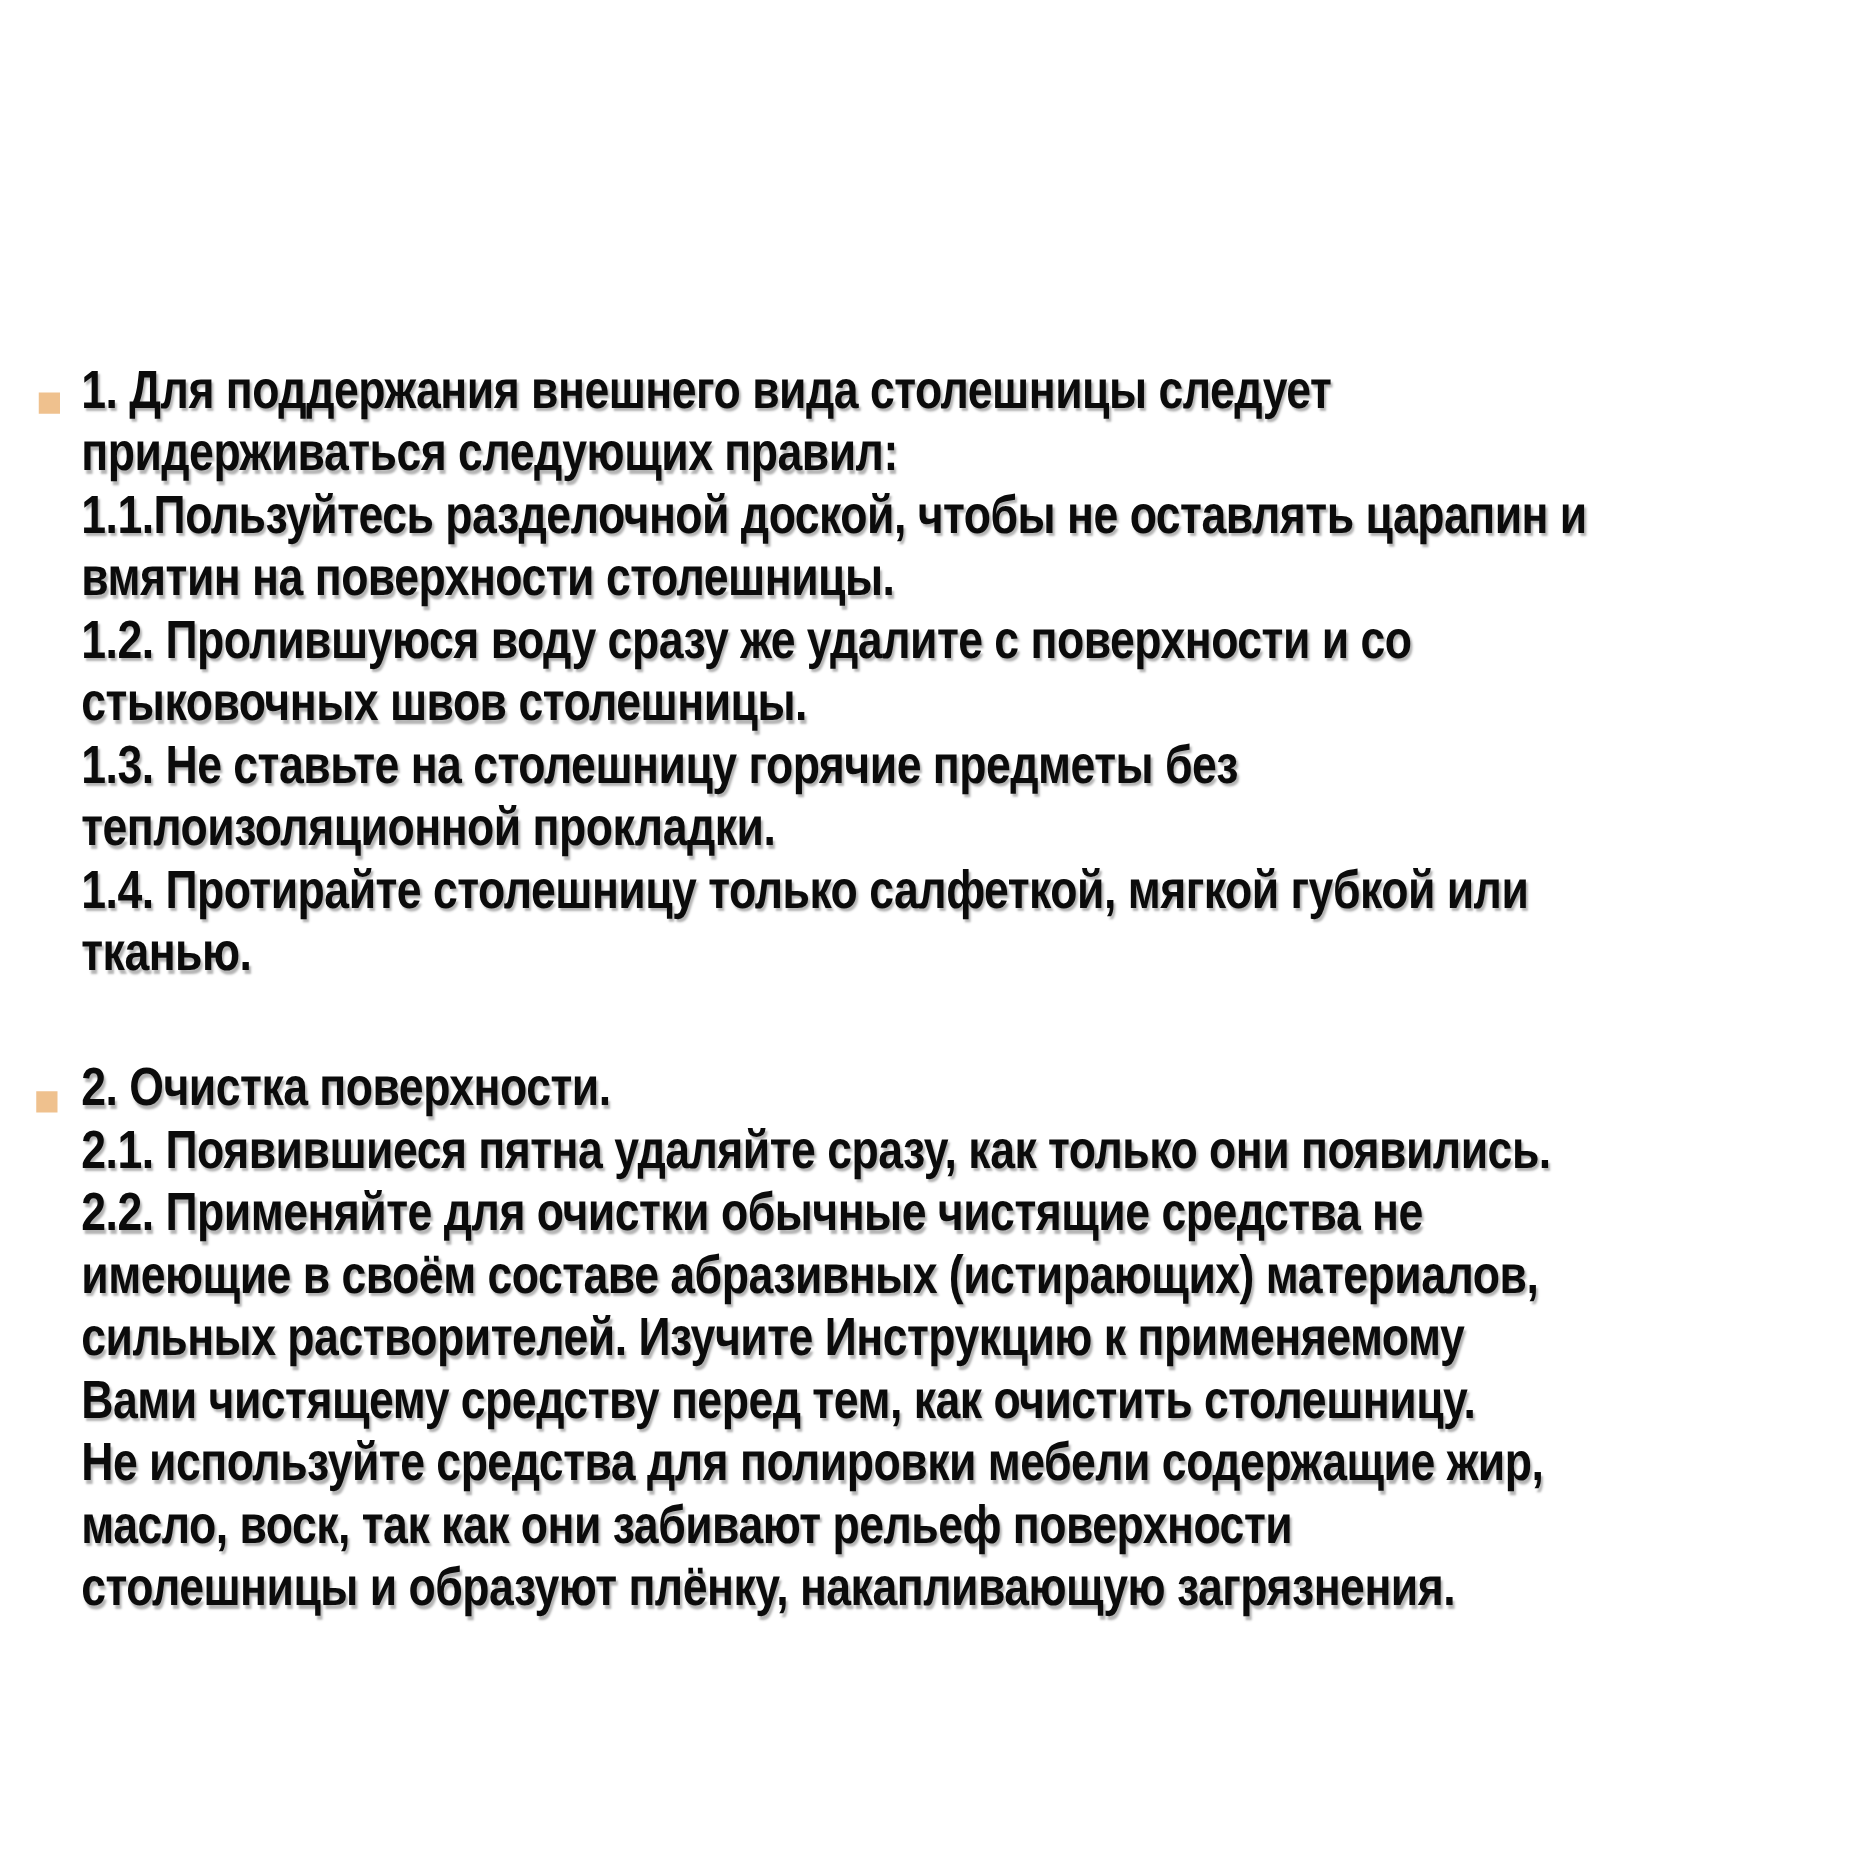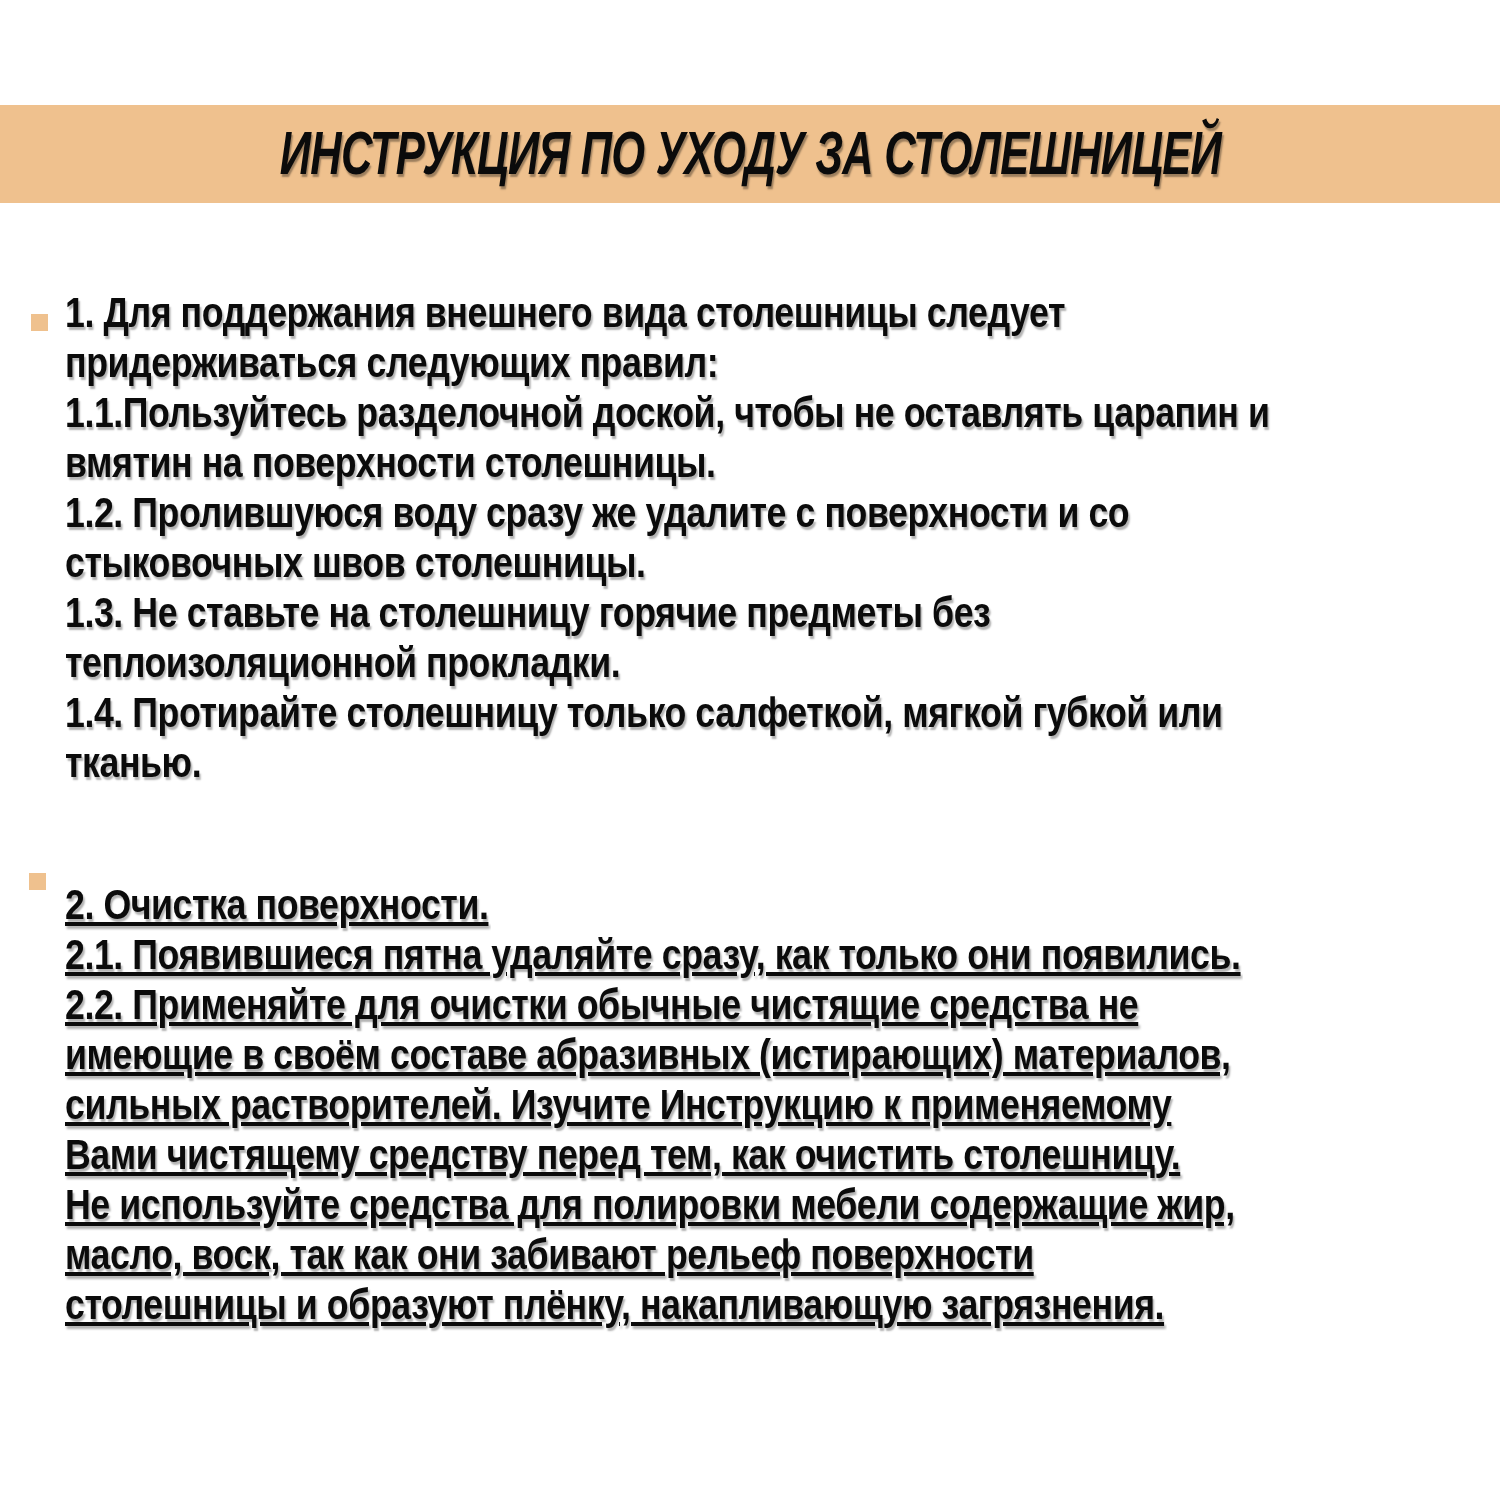--- a/index.html
+++ b/index.html
@@ -44,21 +44,21 @@
     transform-origin:50% 50%;
     color:var(--text);
     text-shadow:2px 3px 2px rgba(0,0,0,0.35);
     padding-bottom:4px;
   }
   .section{
     position:absolute;
     left:65px;
   }
   .section-1{ top:287px; }
-  .section-2{ top:879px;text-decoration:underline; }
+  .section-2{ top:845px; }
   .line{
     height:50px;
     line-height:50px;
     font-size:43px;
     font-weight:bold;
     letter-spacing:-0.5px;
     white-space:nowrap;
     transform:scaleX(0.83);
     transform-origin:0 50%;
     text-shadow:2px 3px 2px rgba(0,0,0,0.30);
@@ -70,23 +70,20 @@
     background:var(--accent);
   }
   .bullet-1{ left:31px; top:314px; }
   .bullet-2{ left:29px; top:873px; }
 </style>
 </head>
 <body>
 
 <div class="page">
 
-  <header class="banner">
-    <h1 class="title">ИНСТРУКЦИЯ ПО УХОДУ ЗА СТОЛЕШНИЦЕЙ</h1>
-  </header>
 
   <span class="bullet bullet-1"></span>
   <span class="bullet bullet-2"></span>
 
   <section class="section section-1">
       <div class="line">1. Для поддержания внешнего вида столешницы следует</div>
       <div class="line">придерживаться следующих правил:</div>
       <div class="line">1.1.Пользуйтесь разделочной доской, чтобы не оставлять царапин и</div>
       <div class="line">вмятин на поверхности столешницы.</div>
       <div class="line">1.2. Пролившуюся воду сразу же удалите с поверхности и со</div>

